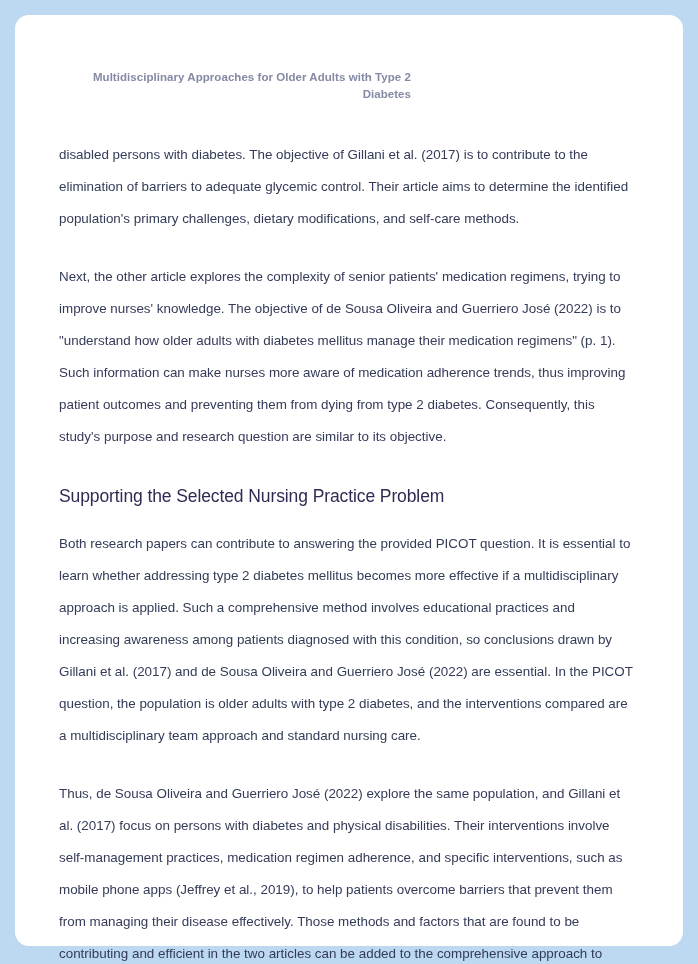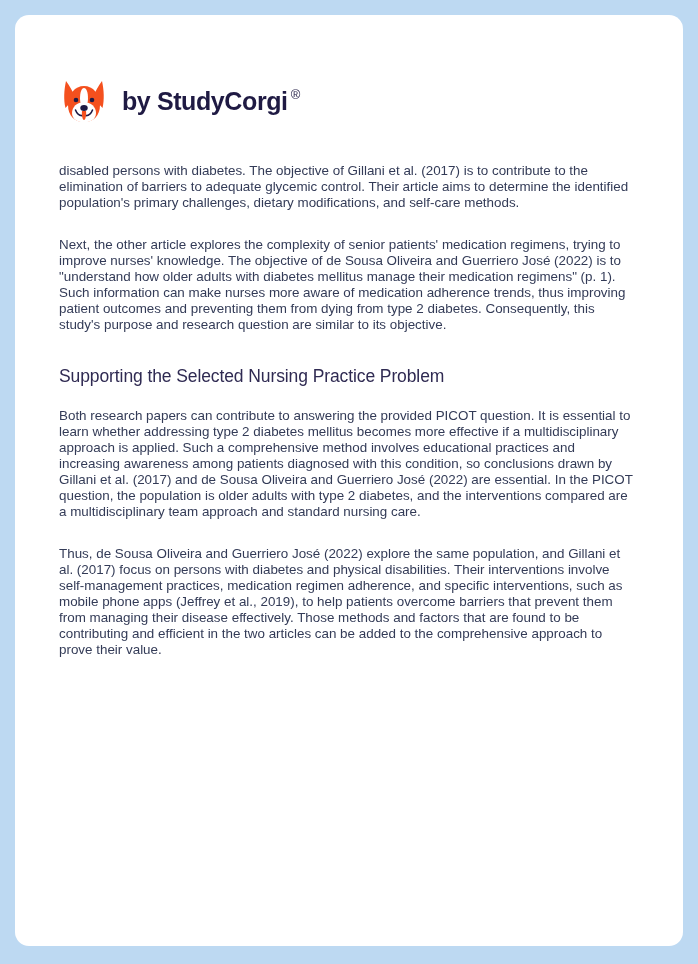--- a/index.html
+++ b/index.html
@@ -89,21 +89,21 @@
   }
 
   
   .doc-body {
     padding: 0 46px 0 44px;
     margin-top: 37px;
   }
 
   .doc-paragraph {
     font-size: 13.4px;
-    line-height: 16px;
+    line-height: 32px;
     color: #333b57;
     margin: 0 0 26px 0;
     text-align: left;
   }
   .doc-paragraph:last-child { margin-bottom: 0; }
 
   .doc-heading {
     font-size: 17.5px;
     font-weight: normal;
     color: #2f2a52;
@@ -112,50 +112,23 @@
     letter-spacing: -0.1px;
   }
 </style>
 </head>
 <body>
 
 <div class="page-card">
 
   <div class="doc-header">
 
-    <div class="brand">
-      <svg class="brand-logo" viewBox="0 0 100 100" aria-hidden="true">
-
-        <path d="M14 10 C 10 28, 9 48, 13 64 C 20 56, 27 48, 33 44 C 28 32, 21 19, 14 10 Z" fill="#f4501e"></path>
-
-        <path d="M86 10 C 90 28, 91 48, 87 64 C 80 56, 73 48, 67 44 C 72 32, 79 19, 86 10 Z" fill="#f4501e"></path>
-
-        <path d="M50 20 C 68 20, 82 36, 82 58 C 82 80, 68 92, 50 92 C 32 92, 18 80, 18 58 C 18 36, 32 20, 50 20 Z" fill="#f4501e"></path>
-
-        <path d="M50 52 C 64 52, 74 62, 74 74 C 74 86, 63 93, 50 93 C 37 93, 26 86, 26 74 C 26 62, 36 52, 50 52 Z" fill="#ffffff"></path>
-
-        <path d="M50 24 C 55 24, 58 32, 58 46 C 58 54, 55 58, 50 58 C 45 58, 42 54, 42 46 C 42 32, 45 24, 50 24 Z" fill="#ffffff"></path>
-
-        <circle cx="34" cy="48" r="4.6" fill="#1f1a43"></circle>
-        <circle cx="66" cy="48" r="4.6" fill="#1f1a43"></circle>
-
-        <ellipse cx="50" cy="64" rx="7.5" ry="6" fill="#1f1a43"></ellipse>
-
-        <path d="M33 68 C 36 76, 42 80, 48 79" stroke="#1f1a43" stroke-width="3.2" fill="none" stroke-linecap="round"></path>
-        <path d="M67 68 C 64 76, 58 80, 52 79" stroke="#1f1a43" stroke-width="3.2" fill="none" stroke-linecap="round"></path>
-
-        <path d="M46 70 C 46 70, 54 70, 54 70 C 55 78, 53 88, 50 88 C 47 88, 45 78, 46 70 Z" fill="#f4501e"></path>
-      </svg>
-      <div class="brand-wordmark">
-        <span>by StudyCorgi</span>
-        <span class="brand-reg">®</span>
-      </div>
-    </div>
 
     <div class="header-meta">
+      <p class="header-title">Multidisciplinary Approaches for Older Adults with Type 2 Diabetes</p>
     </div>
 
   </div>
 
   <div class="doc-body">
 
     <p class="doc-paragraph">disabled persons with diabetes. The objective of Gillani et al. (2017) is to contribute to the elimination of barriers to adequate glycemic control. Their article aims to determine the identified population's primary challenges, dietary modifications, and self-care methods.</p>
 
     <p class="doc-paragraph">Next, the other article explores the complexity of senior patients' medication regimens, trying to improve nurses' knowledge. The objective of de Sousa Oliveira and Guerriero José (2022) is to "understand how older adults with diabetes mellitus manage their medication regimens" (p. 1). Such information can make nurses more aware of medication adherence trends, thus improving patient outcomes and preventing them from dying from type 2 diabetes. Consequently, this study's purpose and research question are similar to its objective.</p>
 

